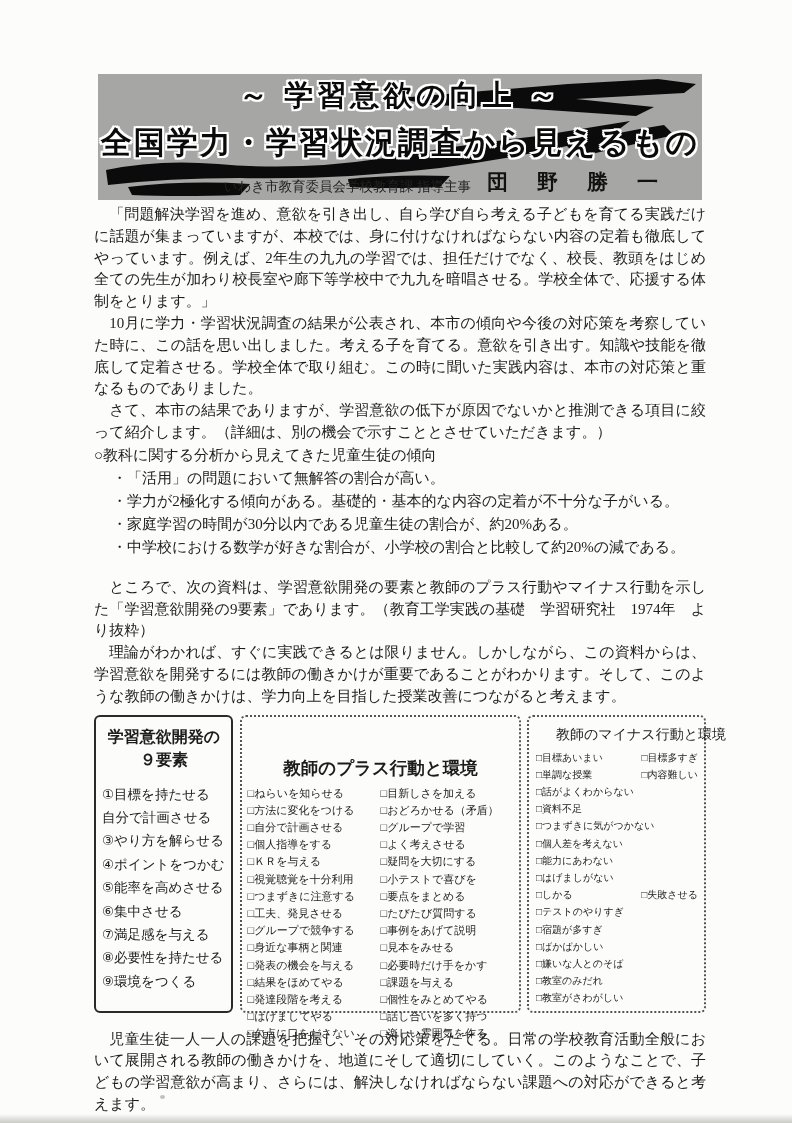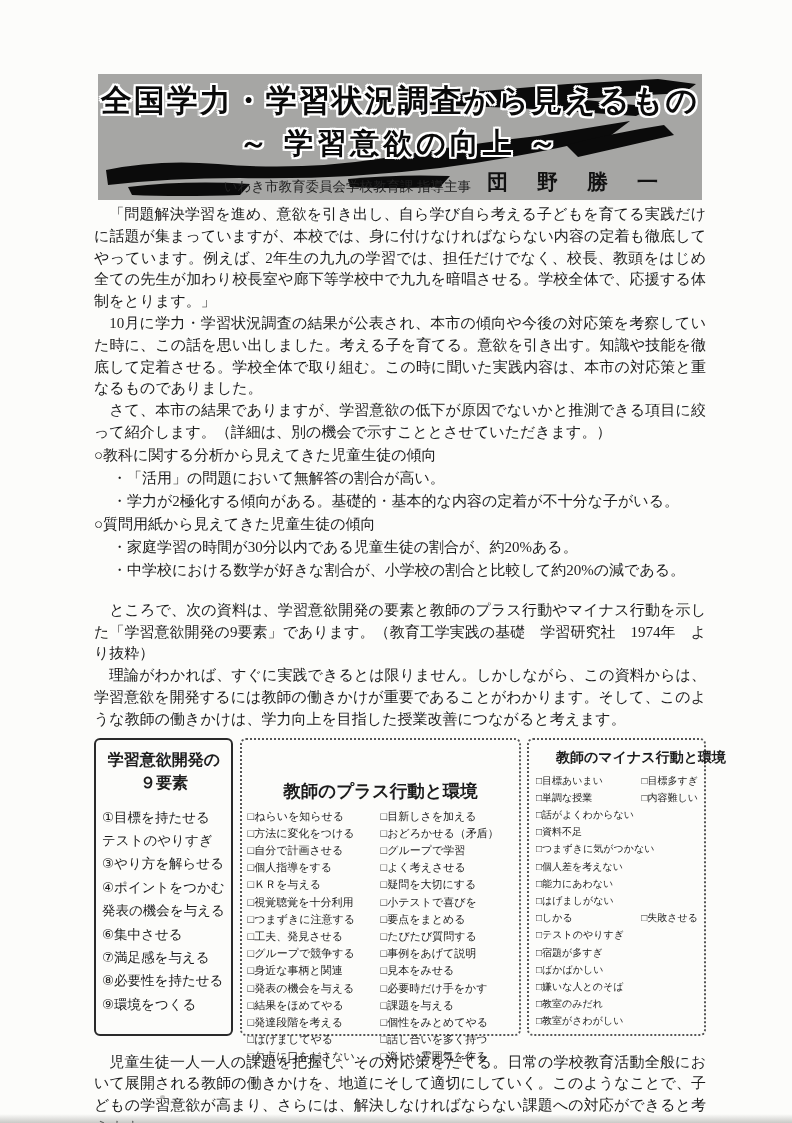--- a/index.html
+++ b/index.html
@@ -39,21 +39,21 @@
   .box{box-sizing:border-box;border-radius:6px;background:#fcfcfa;}
   .box-nine{width:139px;border:2px solid #2a2a2a;padding:8px 5px 4px 6px;}
   .nine-title{text-align:center;font-weight:bold;font-size:16px;line-height:23px;margin-bottom:12px;white-space:nowrap;}
   .nine-item{font-size:13.5px;line-height:23.4px;white-space:nowrap;}
   .box-plus{width:281px;border:2px dotted #555;padding:6px 5px 4px 6px;}
   .plus-title{text-align:center;font-weight:bold;font-size:17.5px;line-height:24px;margin-bottom:5px;white-space:nowrap;margin-top:33px;}
   .plus-cols{display:flex;}
   .plus-col{width:50%;}
   .plus-item{font-size:11px;line-height:17.2px;white-space:nowrap;}
   .box-minus{width:179px;border:2px dotted #555;padding:6px 6px 4px 7px;}
-  .minus-title{text-align:center;font-weight:bold;font-size:14px;line-height:22px;margin-bottom:4px;white-space:nowrap;padding-left:20px;}
+  .minus-title{text-align:center;font-weight:normal;font-size:14px;line-height:22px;margin-bottom:4px;white-space:nowrap;padding-left:20px;}
   .mrow{font-size:10px;line-height:17.2px;white-space:nowrap;}
   .mrow.two{display:flex;justify-content:space-between;}
   .closing{margin-top:16px !important;}
   
   .bottom-strip{position:absolute;left:0;bottom:0;width:792px;height:9px;
     background:linear-gradient(to bottom,rgba(180,180,176,0) 0%,rgba(160,160,156,.55) 100%);}
   .scan-dot{position:absolute;left:160px;top:1095px;width:5px;height:4px;border-radius:50%;background:rgba(120,120,118,.45);}
 </style>
 </head>
 <body>
@@ -63,62 +63,61 @@
   <div class="banner">
     <svg class="brush" width="604" height="126" viewBox="0 0 604 126" aria-hidden="true">
       <g fill="#0b0b0b">
         <path d="M300 24 L470 10 L560 5 L598 10 L586 19 L478 25 L556 33 L538 42 L420 34 L332 31 Z"></path>
         <path d="M8 96 Q60 85 120 90 Q200 97 280 85 Q360 71 440 62 L532 47 L512 62 Q432 82 342 94 Q242 106 142 104 Q70 104 10 111 Z"></path>
         <path d="M30 113 Q90 106 152 110 L142 121 Q80 123 34 121 Z"></path>
         <path d="M250 105 Q300 100 352 102 L342 113 Q290 115 252 113 Z"></path>
         <path d="M468 71 Q520 58 566 51 L576 61 Q520 74 480 83 Z"></path>
       </g>
     </svg>
+    <div class="btitle btitle2">～ 学習意欲の向上 ～</div>
     <div class="btitle btitle1">全国学力・学習状況調査から見えるもの</div>
-    <div class="btitle btitle2">～ 学習意欲の向上 ～</div>
     <div class="credit">
       <span class="credit-org">いわき市教育委員会学校教育課 指導主事</span>
       <span class="credit-name">団　野　勝　一</span>
     </div>
   </div>
 
   <div class="content">
     <p>　「問題解決学習を進め、意欲を引き出し、自ら学び自ら考える子どもを育てる実践だけに話題が集まっていますが、本校では、身に付けなければならない内容の定着も徹底してやっています。例えば、2年生の九九の学習では、担任だけでなく、校長、教頭をはじめ全ての先生が加わり校長室や廊下等学校中で九九を暗唱させる。学校全体で、応援する体制をとります。」</p>
     <p>　10月に学力・学習状況調査の結果が公表され、本市の傾向や今後の対応策を考察していた時に、この話を思い出しました。考える子を育てる。意欲を引き出す。知識や技能を徹底して定着させる。学校全体で取り組む。この時に聞いた実践内容は、本市の対応策と重なるものでありました。</p>
     <p>　さて、本市の結果でありますが、学習意欲の低下が原因でないかと推測できる項目に絞って紹介します。（詳細は、別の機会で示すこととさせていただきます。）</p>
 
     <div>
       <div class="sect-heading">○教科に関する分析から見えてきた児童生徒の傾向</div>
       <div class="sect-item">・「活用」の問題において無解答の割合が高い。</div>
       <div class="sect-item">・学力が2極化する傾向がある。基礎的・基本的な内容の定着が不十分な子がいる。</div>
     </div>
 
     <div>
-      <div class="sect-heading">○質問用紙から見えてきた児童生徒の傾向</div>
       <div class="sect-item">・家庭学習の時間が30分以内である児童生徒の割合が、約20%ある。</div>
       <div class="sect-item">・中学校における数学が好きな割合が、小学校の割合と比較して約20%の減である。</div>
     </div>
 
     <div class="gap1"></div>
 
     <p>　ところで、次の資料は、学習意欲開発の要素と教師のプラス行動やマイナス行動を示した「学習意欲開発の9要素」であります。（教育工学実践の基礎　学習研究社　1974年　より抜粋）</p>
     <p>　理論がわかれば、すぐに実践できるとは限りません。しかしながら、この資料からは、学習意欲を開発するには教師の働きかけが重要であることがわかります。そして、このような教師の働きかけは、学力向上を目指した授業改善につながると考えます。</p>
 
     <div class="boxes">
 
       <div class="box box-nine">
         <div class="nine-title">
           <span>学習意欲開発の</span><br>
           <span>９要素</span>
         </div>
         <div class="nine-item">①目標を持たせる</div>
-        <div class="nine-item">テストのやりすぎ</div>
+        <div class="nine-item">自分で計画させる</div>
         <div class="nine-item">③やり方を解らせる</div>
         <div class="nine-item">④ポイントをつかむ</div>
-        <div class="nine-item">発表の機会を与える</div>
+        <div class="nine-item">⑤能率を高めさせる</div>
         <div class="nine-item">⑥集中させる</div>
         <div class="nine-item">⑦満足感を与える</div>
         <div class="nine-item">⑧必要性を持たせる</div>
         <div class="nine-item">⑨環境をつくる</div>
       </div>
 
       <div class="box box-plus">
         <div class="plus-title">教師のプラス行動と環境</div>
         <div class="plus-cols">
           <div class="plus-col">

